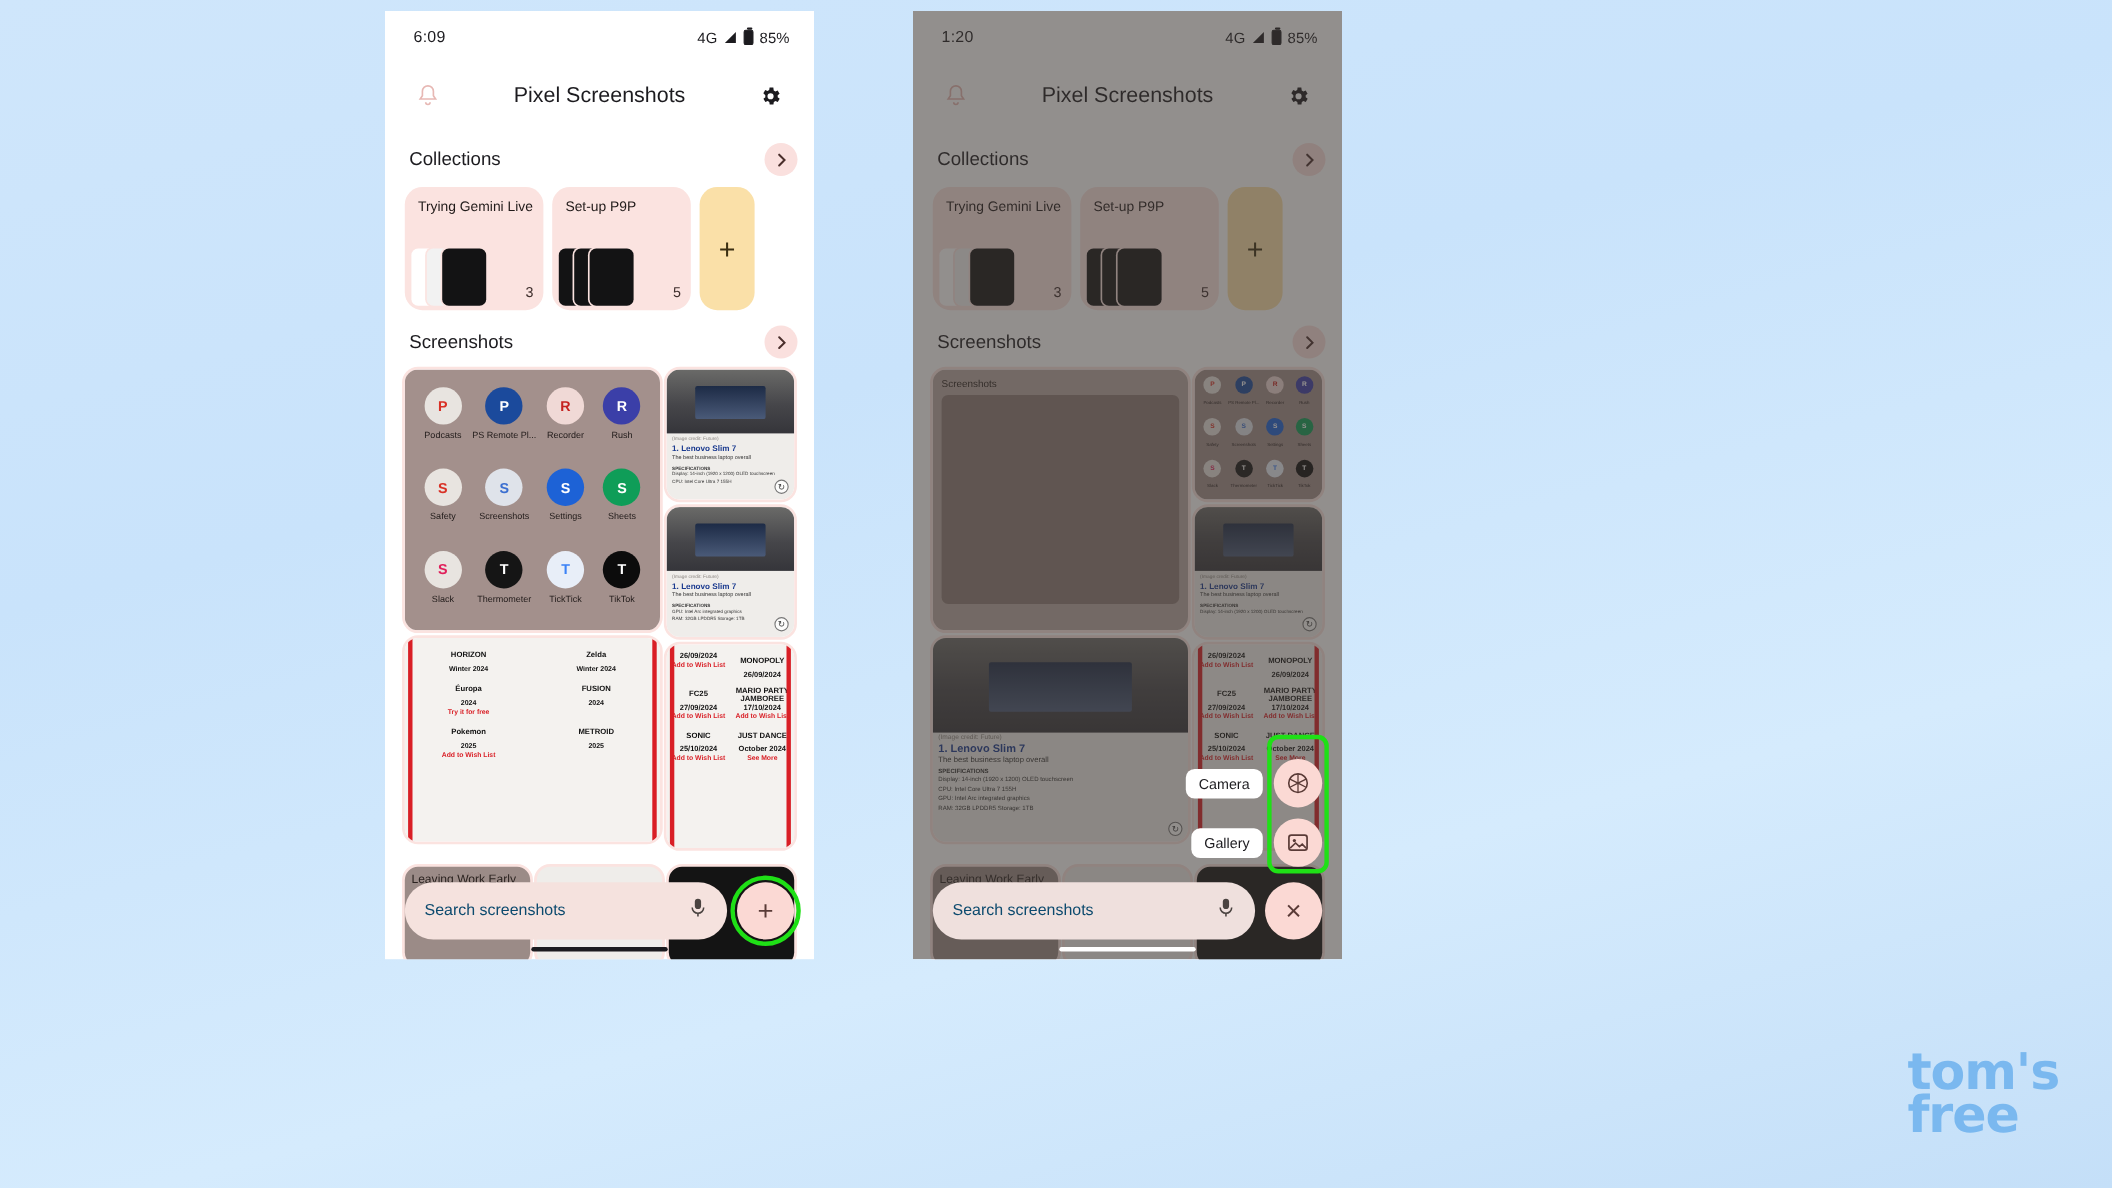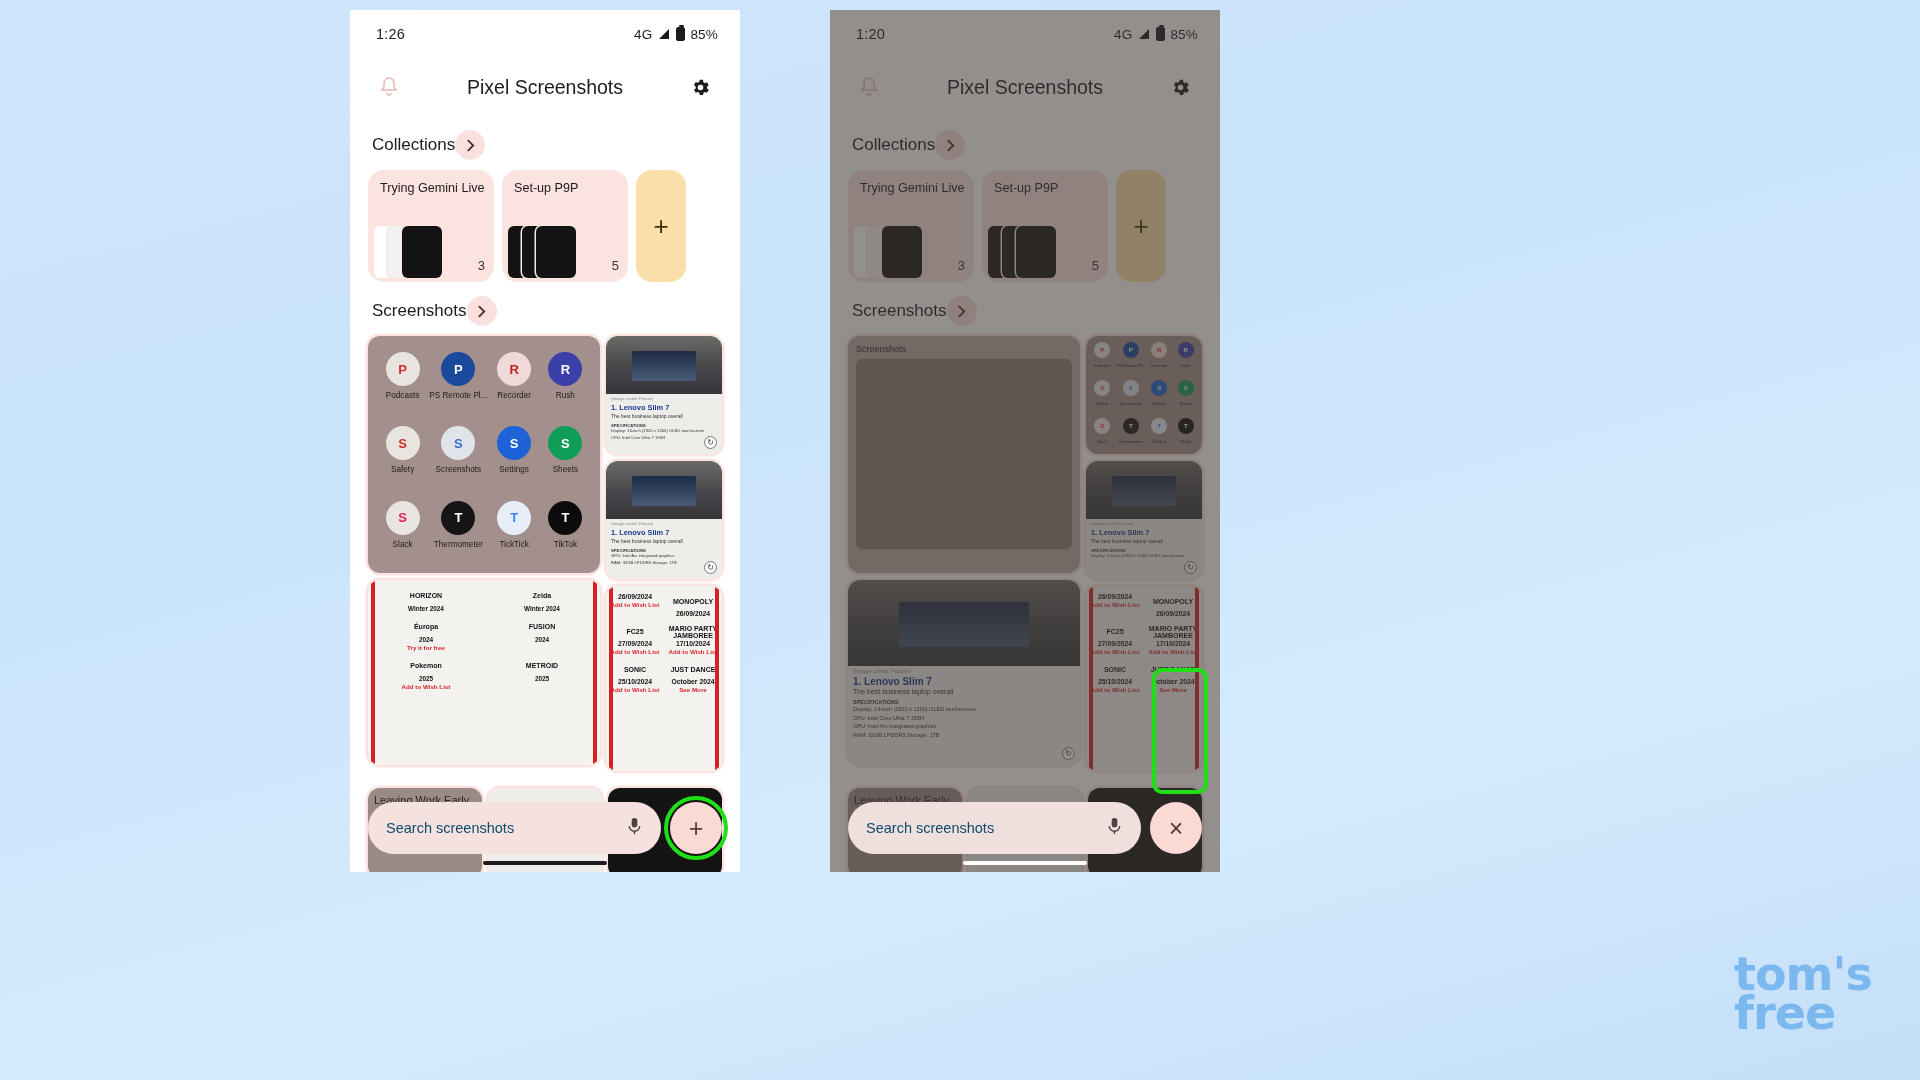--- a/index.html
+++ b/index.html
@@ -53,21 +53,21 @@
   .appbar {
     height: 58px;
     display: flex; align-items: center; justify-content: space-between;
     padding: 0 24px;
   }
   .appbar .title { font-size: 19.5px; color: #1c1b1f; font-weight: 400; }
   .icon-btn { width: 30px; height: 30px; display: flex; align-items: center; justify-content: center; cursor: pointer; }
 
   
   .sec-head {
-    display: flex; align-items: center; 
+    display: flex; align-items: center; justify-content: space-between;
     padding: 14px 15px 10px 22px;
   }
   .sec-head .label { font-size: 17px; color: #1c1b1f; }
   .chev {
     width: 30px; height: 30px; border-radius: 50%;
     background: #fae0de;
     display: flex; align-items: center; justify-content: center;
     cursor: pointer;
   }
 
@@ -226,21 +226,21 @@
   }
   .tg-logo .l2 { display: block; }
 </style>
 </head>
 <body>
 
 <div class="phone" id="phone-left">
   <div class="screen">
 
     <div class="statusbar">
-      <span>1:26</span>
+      <span>6:09</span>
       <span class="sb-right">
         <span>4G</span>
         <span class="sig">
           <svg width="14" height="12" viewBox="0 0 14 12">
               <path d="M12 1 L12 11 L2 11 Z" fill="#1c1b1f"></path>
             </svg>
         </span>
         <span class="batt"></span>
         <span>85%</span>
       </span>
@@ -697,20 +697,41 @@
     </div>
 
     <div style="position:absolute;left:18px;right:18px;bottom:-6px;display:flex;gap:6px;">
       <div style="width:114px;height:90px;background:#9b8b87;border-radius:12px;box-shadow:0 0 0 2.5px #fbe3e0;padding:6px;">
         <div style="font-size:11px;color:#2b2320;">Leaving Work Early</div>
       </div>
       <div style="width:114px;height:90px;background:#efedea;border-radius:12px;box-shadow:0 0 0 2.5px #fbe3e0;"></div>
       <div style="width:114px;height:90px;background:#141414;border-radius:12px;box-shadow:0 0 0 2.5px #fbe3e0;"></div>
     </div>
 
+    <div class="action-menu">
+      <div class="action-row">
+        <span class="action-label">Camera</span>
+        <span class="action-btn">
+          <svg width="22" height="22" viewBox="0 0 24 24">
+              <circle cx="12" cy="12" r="9.2" fill="none" stroke="#5a3b37" stroke-width="1.6"></circle>
+              <path d="M12 2.8 L12 12 M20 8 L12 12 M20 16 L12 12 M12 21.2 L12 12 M4 16 L12 12 M4 8 L12 12" stroke="#5a3b37" stroke-width="1.3"></path>
+            </svg>
+        </span>
+      </div>
+      <div class="action-row">
+        <span class="action-label">Gallery</span>
+        <span class="action-btn">
+          <svg width="22" height="22" viewBox="0 0 24 24">
+              <rect x="3" y="4.5" width="18" height="15" rx="2.4" fill="none" stroke="#5a3b37" stroke-width="1.7"></rect>
+              <circle cx="8.4" cy="10" r="1.6" fill="#5a3b37"></circle>
+              <path d="M4.2 17.5 L9.6 12.4 L13.4 16 L16.2 13.6 L20 17.5" fill="none" stroke="#5a3b37" stroke-width="1.6"></path>
+            </svg>
+        </span>
+      </div>
+    </div>
     <div class="menu-outline"></div>
 
     <div class="searchwrap">
       <div class="searchbar" style="background:#efe0dd;">
         <span class="ph">Search screenshots</span>
         <span>
           <svg width="17" height="19" viewBox="0 0 16 20">
               <rect x="5" y="1" width="6" height="10" rx="3" fill="#4a4340"></rect>
               <path d="M2.5 9.5a5.5 5.5 0 0 0 11 0" fill="none" stroke="#4a4340" stroke-width="1.5"></path>
               <path d="M8 15v3" stroke="#4a4340" stroke-width="1.5"></path>

